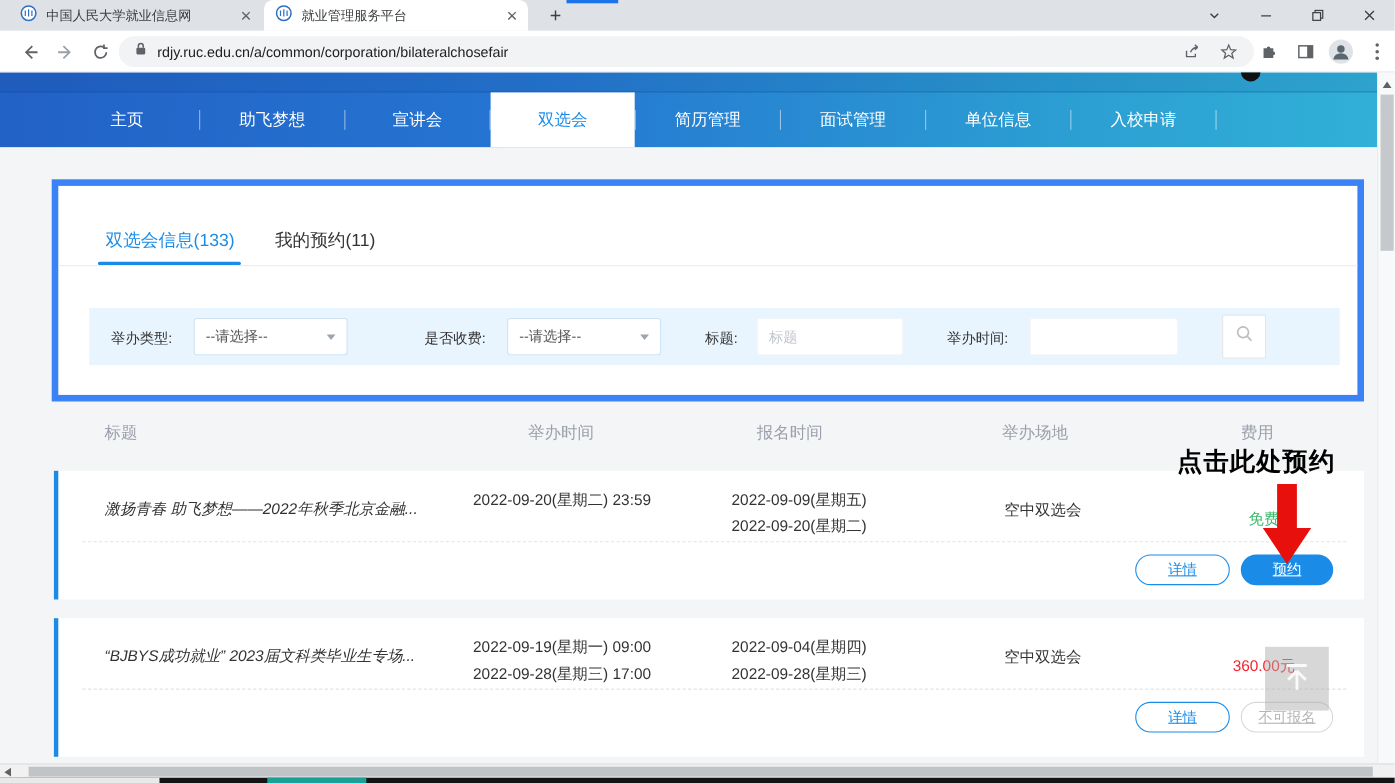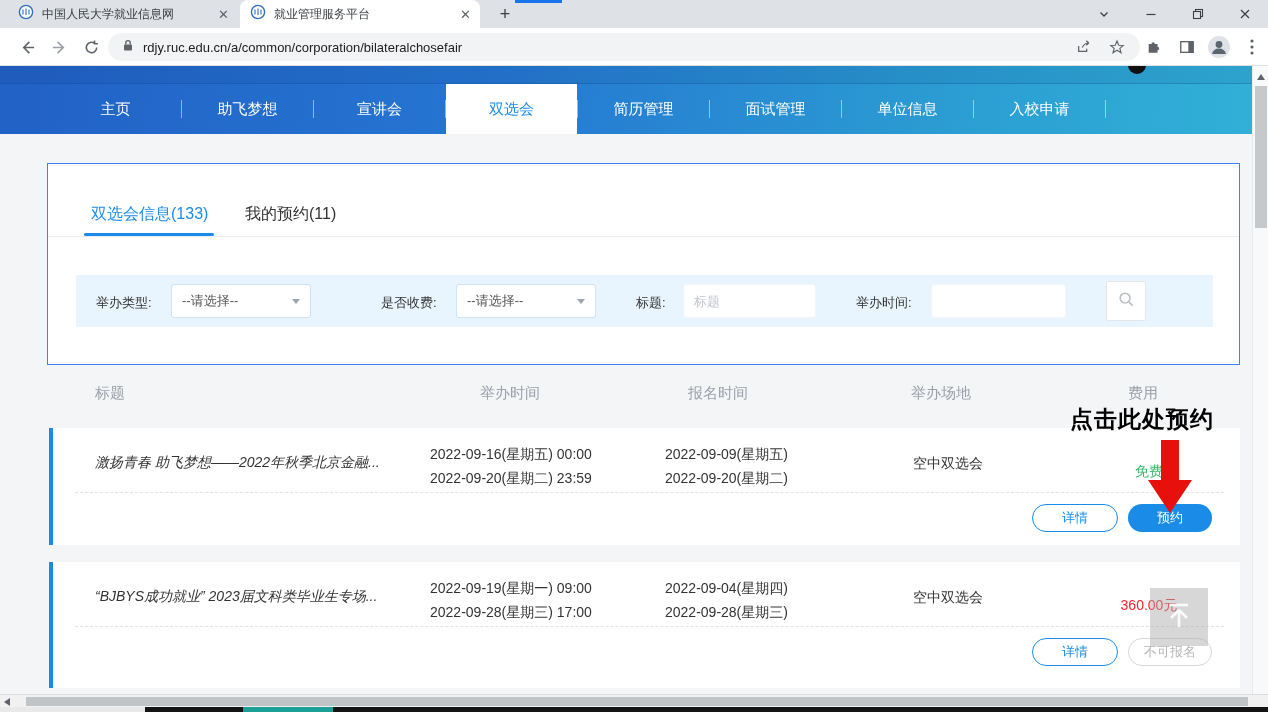--- a/index.html
+++ b/index.html
@@ -38,21 +38,21 @@
   .avatar-partial { position:absolute; left:1128px; top:-10px; width:18px; height:18px; border-radius:50%; background:#101010; }
   .nav-items { position:absolute; left:50px; top:18px; height:50px; display:flex; align-items:center; }
   .nav-item { width:131px; height:50px; display:flex; align-items:center; justify-content:center;
               color:#fff; font-size:15px; cursor:pointer; }
   .nav-item.active { background:#fff; color:#1a8ce8; }
   .nav-sep { width:1px; height:18px; background:rgba(255,255,255,0.5); }
 
   
   .main { position:absolute; left:0; top:134px; width:1252px; height:560px; background:#f4f5f6; }
 
-  .card { position:absolute; left:47px; top:29px; width:1193px; height:202px; background:#fff; border:1px solid #3b82f6; }
+  .card { position:absolute; left:47px; top:29px; width:1193px; height:202px; background:#fff; border:6px solid #3b82f6; }
   .ct-tab1 { position:absolute; left:43px; top:40px; font-size:16px; color:#1a8ce8; cursor:pointer; }
   .ct-underline { position:absolute; left:36px; top:69px; width:130px; height:3px; background:#1a8ce8; border-radius:2px; }
   .ct-tab2 { position:absolute; left:197px; top:40px; font-size:16px; color:#333; cursor:pointer; }
   .ct-divider { position:absolute; left:0; top:72px; width:100%; height:1px; background:#ececec; }
 
   .filterbar { position:absolute; left:28px; top:111px; width:1137px; height:52px; background:#e9f5fe; }
   .flabel { position:absolute; top:19px; font-size:13px; color:#333; }
   .fselect { position:absolute; top:9px; width:140px; height:34px; background:#fff; border:1px solid #cfe3f2; border-radius:3px;
              font-size:13px; color:#555; display:flex; align-items:center; justify-content:space-between; padding:0 10px; cursor:pointer; }
   .caret { width:0; height:0; border-left:4px solid transparent; border-right:4px solid transparent; border-top:5px solid #9aa5b0; }
@@ -68,21 +68,21 @@
   .row1 { top:294px; height:117px; }
   .row2 { top:428px; height:126px; }
   .rtitle { position:absolute; left:42px; top:26px; width:335px; font-size:14px; color:#333; white-space:nowrap; overflow:hidden;font-style:italic; }
   .rcol { position:absolute; top:14px; font-size:14px; color:#333; line-height:24px; }
   .c-hold { left:377px; } .c-signup { left:612px; }
   .c-venue { left:860px; top:26px; line-height:18px; }
   .c-fee { left:1036px; top:16px; width:120px; text-align:center; line-height:18px;margin-top:18px; }
   .fee-free { color:#3cb96a; } .fee-paid { color:#f5222d; }
   .dash { position:absolute; left:22px; right:16px; top:64px; border-top:1px dashed #e3e3e3; }
   .btn { position:absolute; top:76px; height:28px; border-radius:14px; font-size:13px;
-         display:flex; align-items:center; justify-content:center; cursor:pointer; }
+         display:flex; align-items:center; justify-content:center; cursor:pointer;text-decoration:underline; }
   .btn-detail  { left:979px;  width:86px; border:1px solid #1a8ce8; color:#1a8ce8; background:#fff; }
   .btn-primary { left:1075px; width:84px; background:#1a8ce8; color:#fff; }
   .btn-disabled{ left:1075px; width:84px; border:1px solid #d8d8d8; color:#b5b5b5; background:#fff; cursor:not-allowed; }
 
   .anno { position:absolute; left:1070px; top:270px; font-size:23px; font-weight:700; color:#000; letter-spacing:1px; z-index:10; }
   .arrow { position:absolute; left:1146px; top:306px; z-index:9; }
   .backtop { position:absolute; left:1150px; top:454px; width:58px; height:58px; background:rgba(172,172,172,0.48);
              z-index:5; display:flex; align-items:center; justify-content:center; cursor:pointer; }
 
   
@@ -279,21 +279,20 @@
     <span class="th" style="left:1128px">费用</span>
 
     <div class="anno">点击此处预约</div>
     <svg class="arrow" width="48" height="76" viewBox="0 0 48 76">
       <path d="M15 0 H33 V40 H46 L24 73 L2 40 H15 Z" fill="#e8100c"></path>
     </svg>
 
     <div class="rowcard row1">
       <div class="rtitle">激扬青春 助飞梦想——2022年秋季北京金融...</div>
       <div class="rcol c-hold">
-        <div>2022-09-16(星期五) 00:00</div>
         <div>2022-09-20(星期二) 23:59</div>
       </div>
       <div class="rcol c-signup">
         <div>2022-09-09(星期五)</div>
         <div>2022-09-20(星期二)</div>
       </div>
       <div class="rcol c-venue">空中双选会</div>
       <div class="rcol c-fee fee-free">免费</div>
       <div class="dash"></div>
       <div class="btn btn-detail">详情</div>

